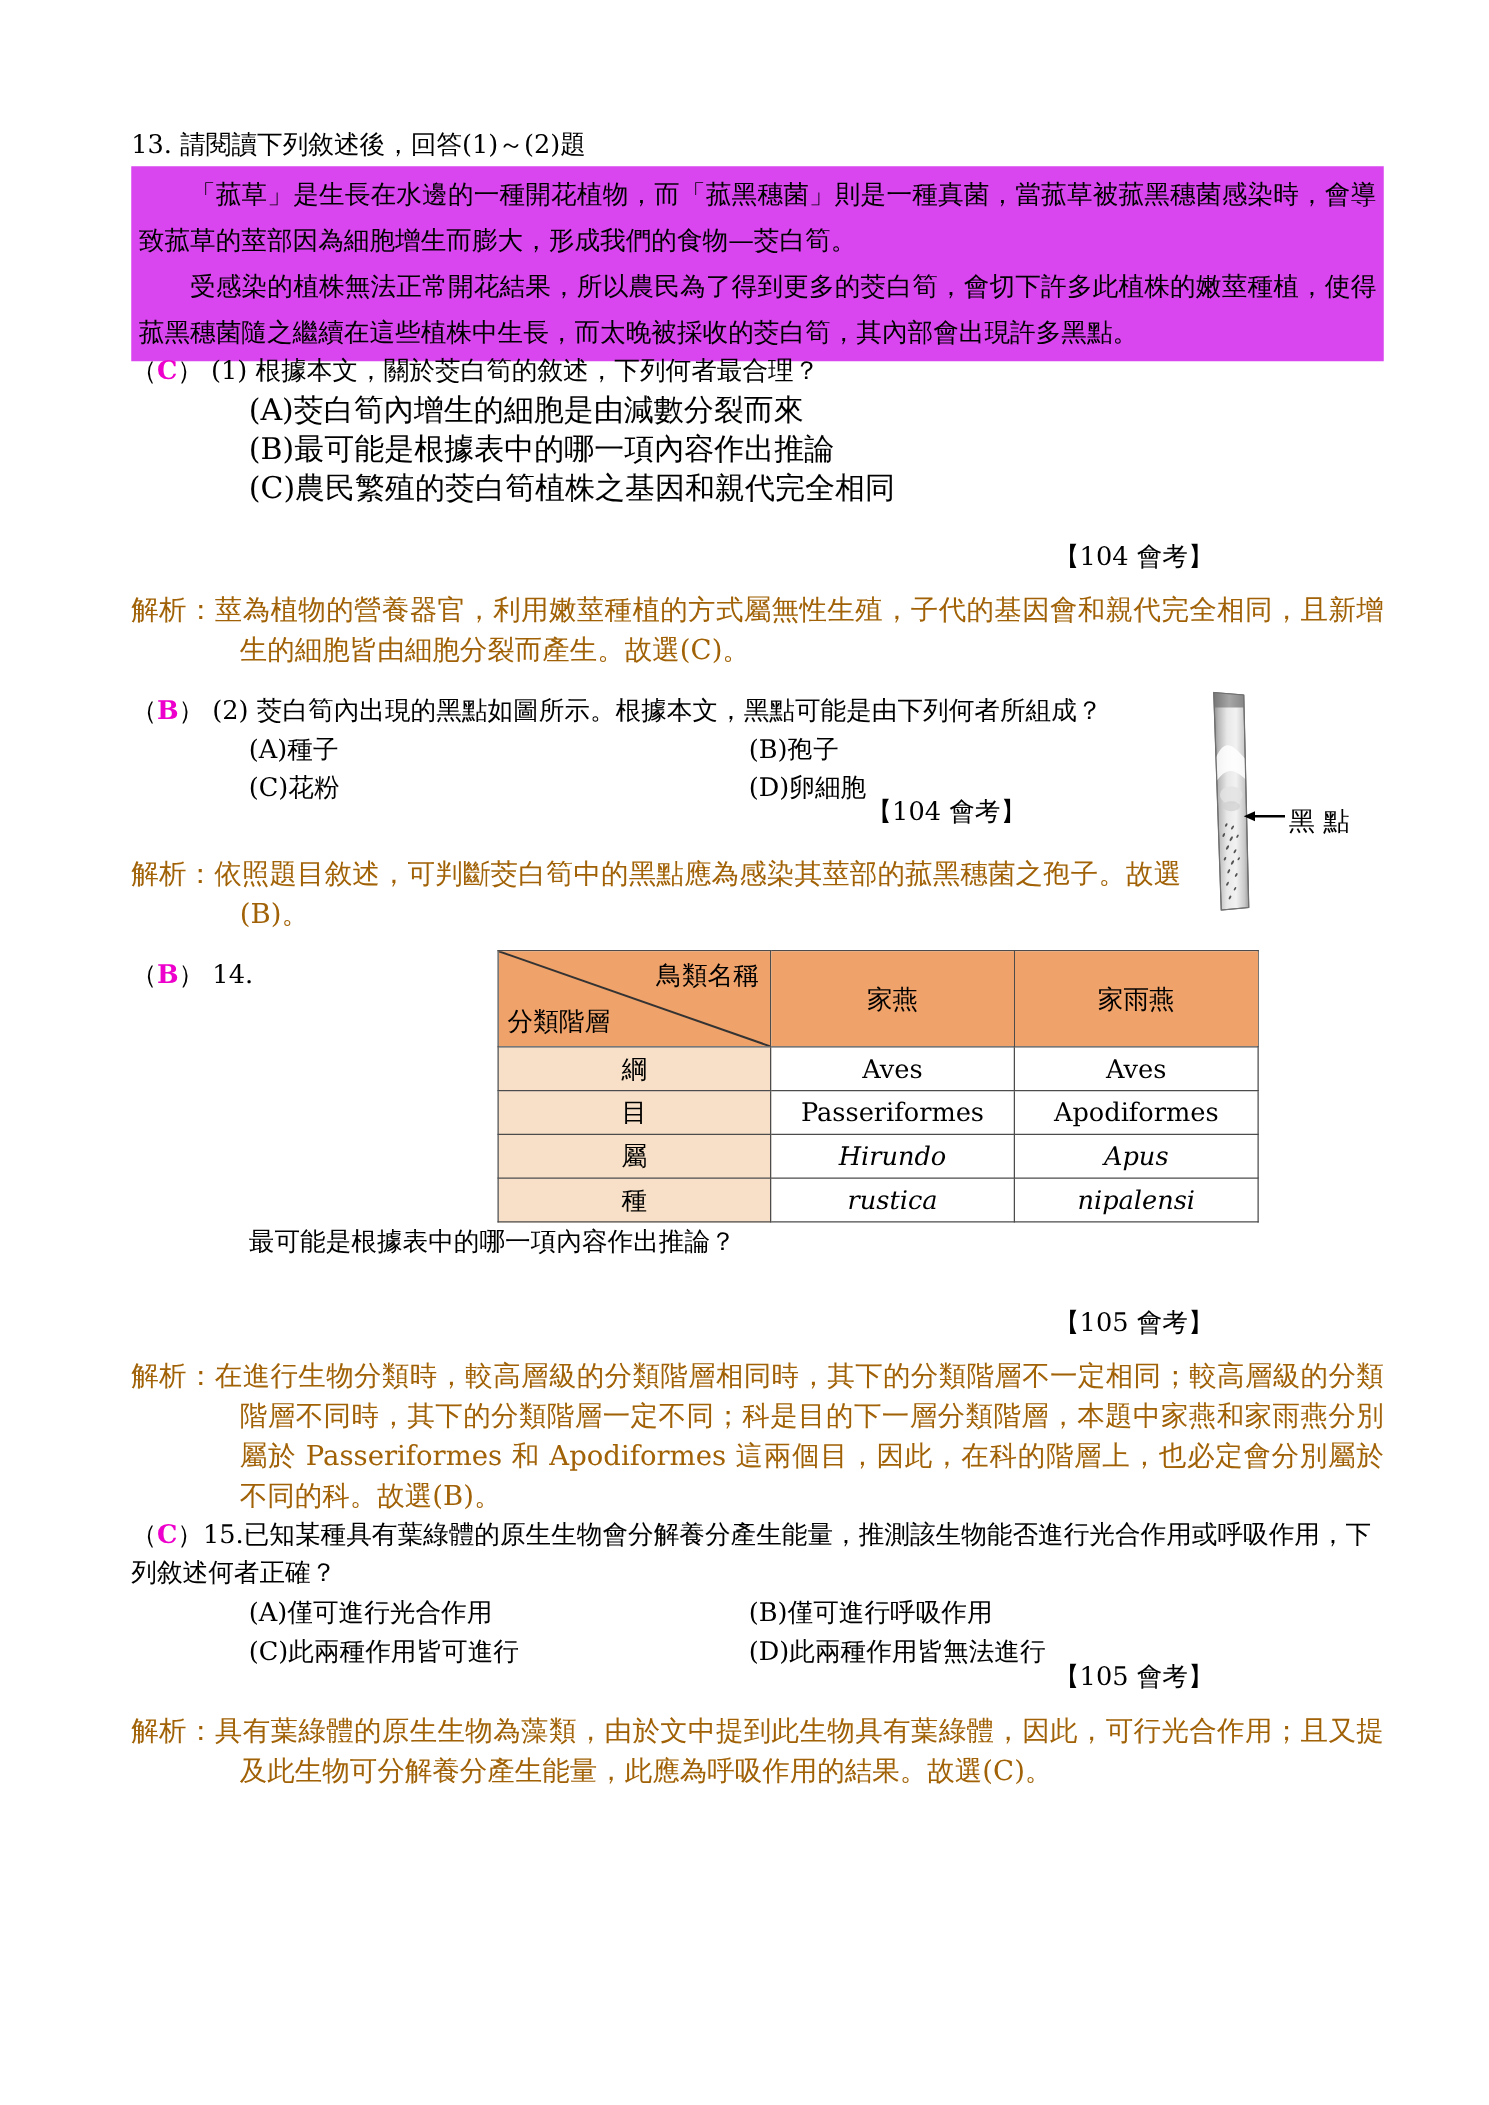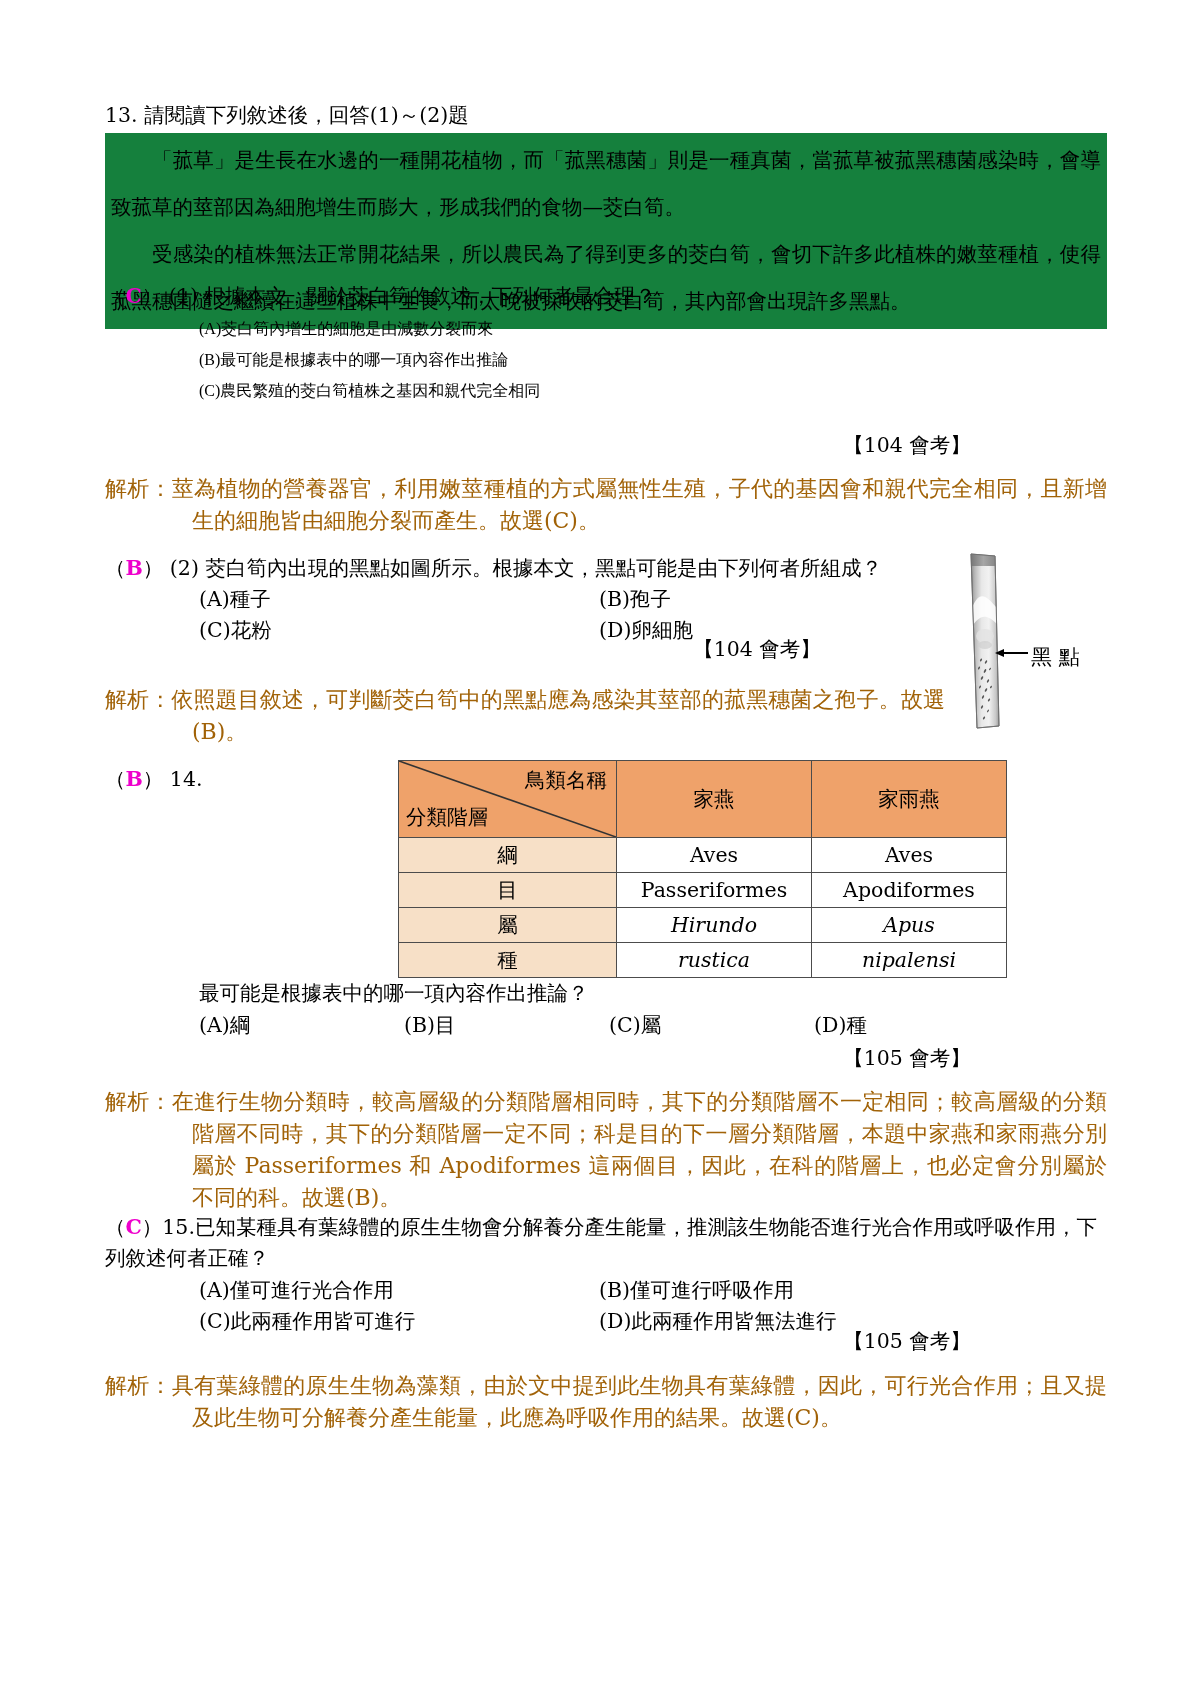--- a/index.html
+++ b/index.html
@@ -27,23 +27,23 @@
   
   .qnum {
     position: absolute;
     font-size: 20.5px;
     line-height: 31px;
   }
 
   
   .passage {
     position: absolute;
-    background: #15803d;
-    font-size: 20.5px;
-    line-height: 47px;
+    background: #d946ef;
+    font-size: 20.5px;
+    line-height: 37px;
     text-align: justify;
     text-justify: inter-ideograph;
     padding: 4px 6px 4px 6px;
     box-sizing: border-box;
   }
   .passage p {
     margin: 0;
     text-indent: 2em;
   }
 
@@ -51,23 +51,22 @@
   .ans-paren { color: #000; }
   .ans-letter {
     color: #ee00cc;
     font-weight: bold;
     font-family: "DejaVu Serif", "Liberation Serif", serif;
   }
 
   
   .opts {
     position: absolute;
-    font-size: 16px;
-    line-height: 31px;
-    font-family: Liberation Serif, serif;
+    font-size: 24px;
+    line-height: 31px;
   }
   .opt-2col {
     position: absolute;
     font-size: 20.5px;
     line-height: 31px;
     width: 680px;
   }
   .opt-2col .c1 { display:inline-block; width: 400px; }
   .opt-4col { position:absolute; font-size:20.5px; line-height:31px; width: 830px; }
   .opt-4col span { display:inline-block; width: 205px; }
@@ -305,25 +304,20 @@
         <td class="latin ital">Apus</td>
       </tr>
       <tr>
         <td class="rowhdr">種</td>
         <td class="latin ital">rustica</td>
         <td class="latin ital">nipalensi</td>
       </tr>
     </tbody>
   </table>
 
-  <div class="opt-4col serif" style="left:199px; top:1010px;">
-    <div>
-      <span>(A)綱</span><span>(B)目</span><span>(C)屬</span><span>(D)種</span>
-    </div>
-  </div>
 
   <div class="source serif" style="left:707px; top:1043px; width:400px;">【105 會考】</div>
 
   <div class="explain serif" style="left:105px; top:1086px; width:1002px;">
     <span class="body">
       <span class="lbl">解析：</span><span>在進行生物分類時，較高層級的分類階層相同時，其下的分類階層不一定相同；較高層級的分類階層不同時，其下的分類階層一定不同；科是目的下一層分類階層，本題中家燕和家雨燕分別屬於 Passeriformes 和 Apodiformes 這兩個目，因此，在科的階層上，也必定會分別屬於不同的科。故選(B)。</span>
     </span>
   </div>
 
   <div class="qnum serif" style="left:105px; top:1212px; width:1002px;">

